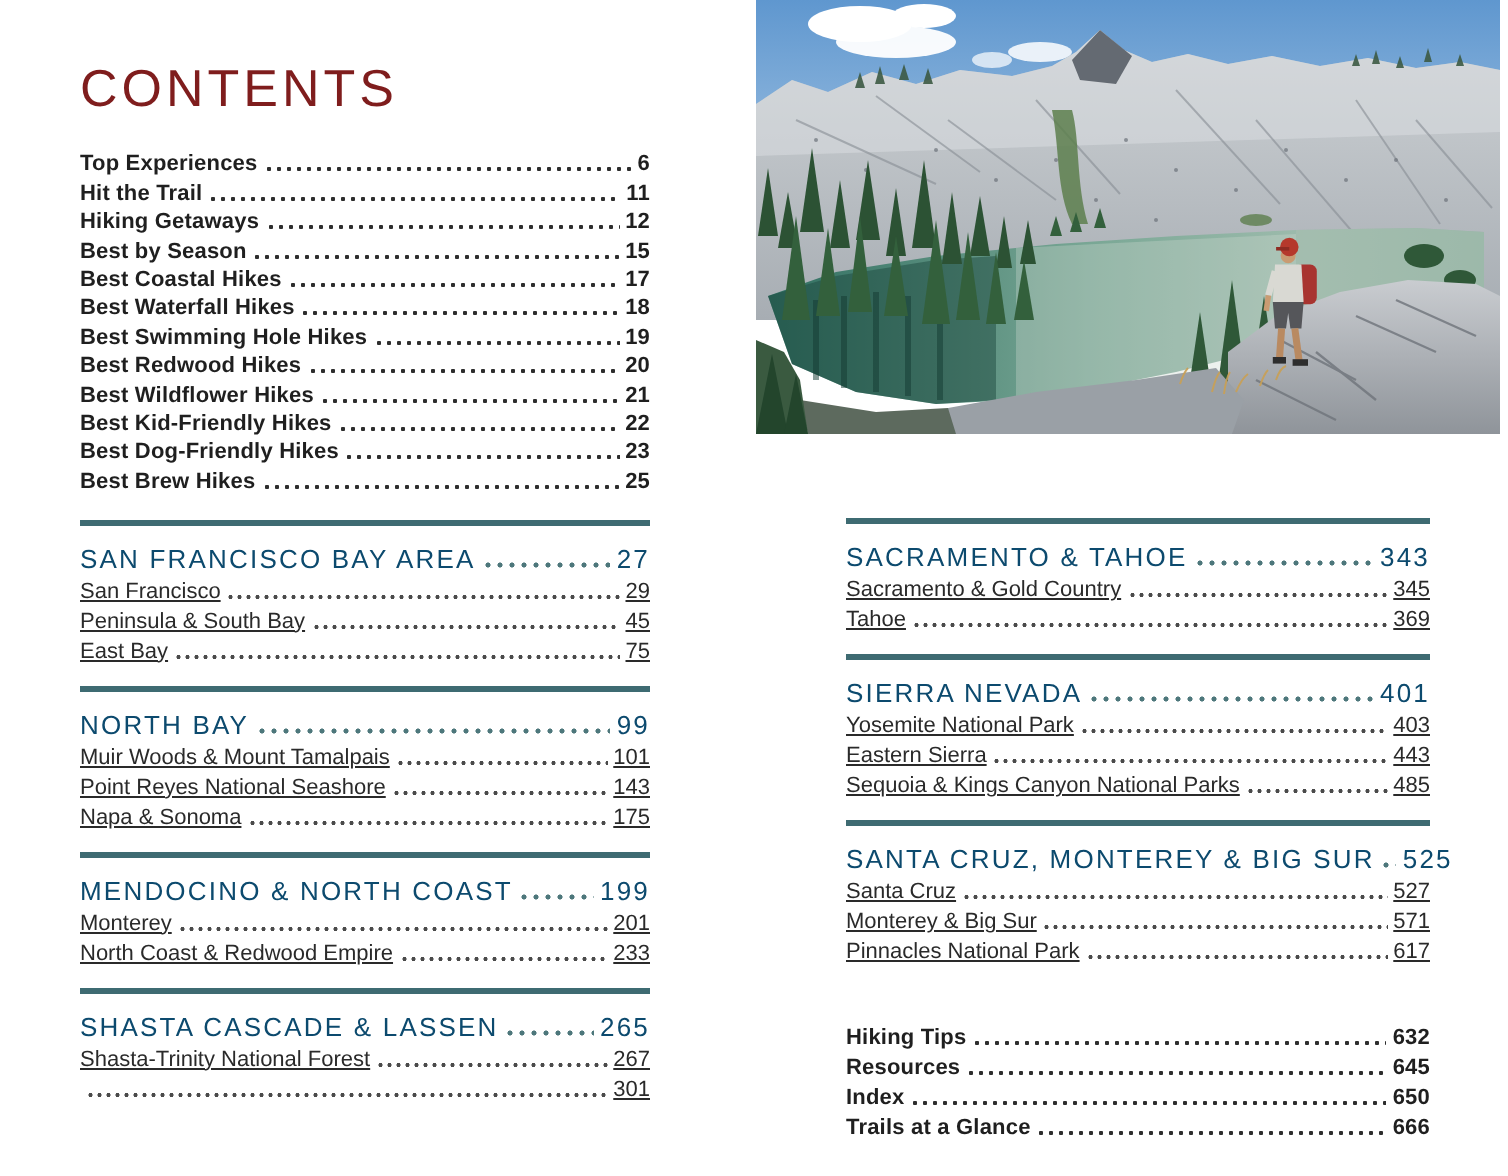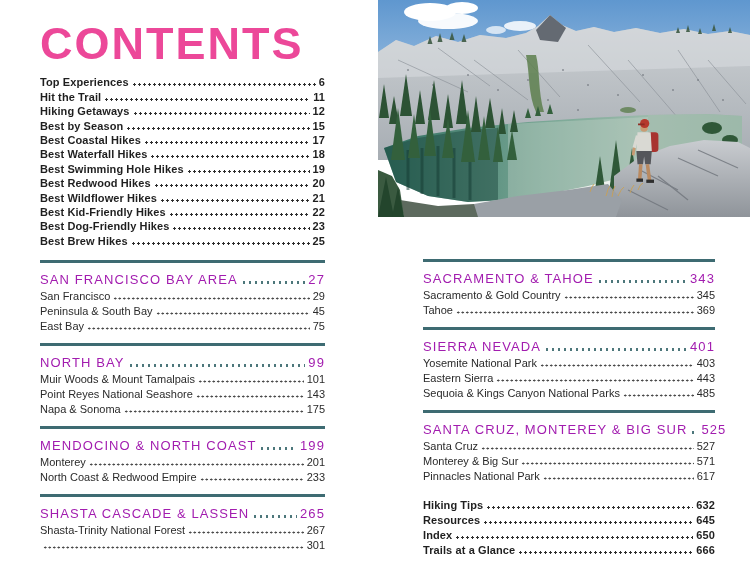--- a/index.html
+++ b/index.html
@@ -8,43 +8,43 @@
     width:754px; height:588px; background:#ffffff; position:relative;
     overflow:hidden; font-family:"Liberation Sans", sans-serif;
     -webkit-font-smoothing:antialiased;
   }
   .left-col  { position:absolute; left:40px;  top:26px;  width:285px; }
   .right-col { position:absolute; left:423px; top:242px; width:292px; }
   .photo-wrap{ position:absolute; left:378px; top:0; width:372px; height:217px; overflow:hidden; }
   .photo-wrap svg { display:block; }
 
   h1.page-title {
-    margin:0 0 12px 0; font-size:45px; line-height:36px; font-weight:700;
-    letter-spacing:2px; color:#ec4899;
+    margin:0 0 12px 0; font-size:26px; line-height:36px; font-weight:400;
+    letter-spacing:2px; color:#7f1d1d;
   }
 
   .row { display:flex; align-items:flex-end;text-align:center; }
   .row .lbl { white-space:nowrap; }
   .row .pg  { white-space:nowrap; }
 
   .row.bold { font-weight:bold; font-size:11px; height:14.4px; color:#1f1f1f; letter-spacing:.1px; }
-  .row.sub  { font-weight:normal; font-size:11px; height:15px; color:#2a2a2a; }
-  .row.hdr  { font-size:13px; height:18px; margin-top:5px; color:#a21caf; letter-spacing:1.1px; font-weight:400; }
+  .row.sub  { font-weight:normal; font-size:11px; height:15px; color:#2a2a2a;text-decoration:underline; }
+  .row.hdr  { font-size:13px; height:18px; margin-top:5px; color:#0c4a6e; letter-spacing:1.1px; font-weight:400; }
 
   .dots { flex:1 1 auto; min-width:8px; height:3px; margin:0 3px 2px 3px;
           background-repeat:repeat-x; background-position:left bottom; }
   .row.bold .dots { background-image:radial-gradient(circle, #2d2d2d 1px, transparent 1.25px); background-size:5px 3px; }
   .row.sub  .dots { background-image:radial-gradient(circle, #4a4a4a .9px, transparent 1.15px); background-size:4.5px 3px; }
   .row.hdr  .dots { background-image:radial-gradient(circle, #4d777b 1.15px, transparent 1.4px); background-size:6px 3px; margin-bottom:3px; }
 
   .rule { height:3px; background:#3e6b72; margin:11px 0 6px 0; }
   .left-col  .section:first-child .rule { margin-top:13px; }
   .right-col .section:first-child .rule { margin-top:17px; }
 
-  .back-list { margin-top:14px; }
+  .back-list { margin-top:28px; }
   .back-list .row.bold { height:15px; }
 </style>
 </head>
 <body>
 
 <div class="left-col">
   <h1 class="page-title">CONTENTS</h1>
   <div id="front-list">
       <div class="row bold">
         <span class="lbl">Top Experiences</span>

